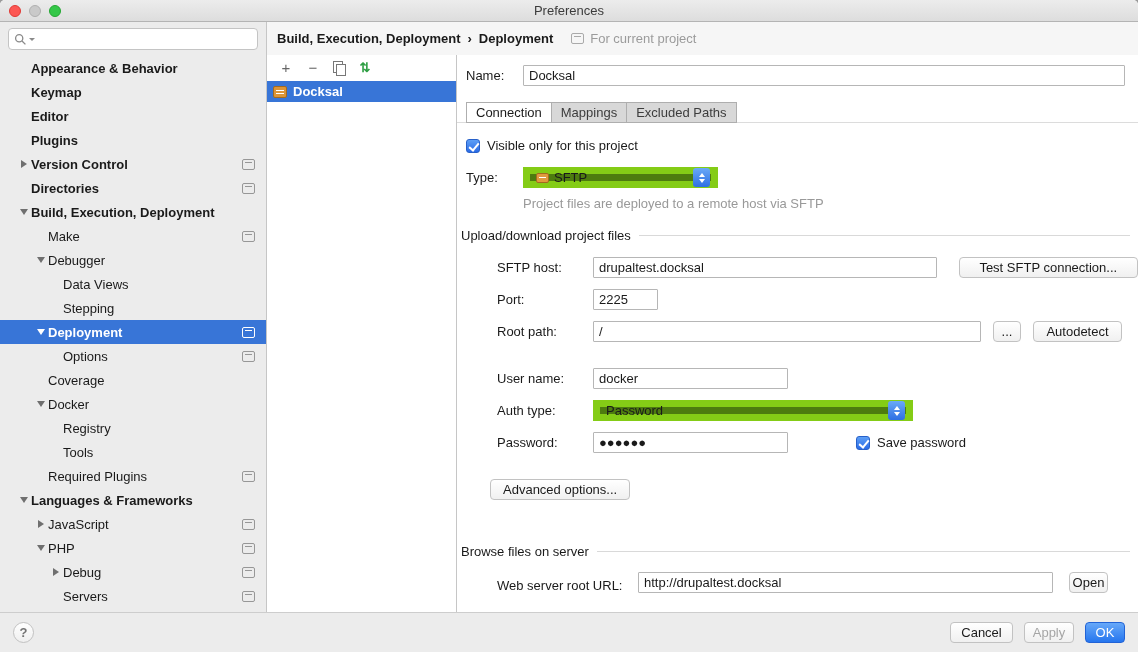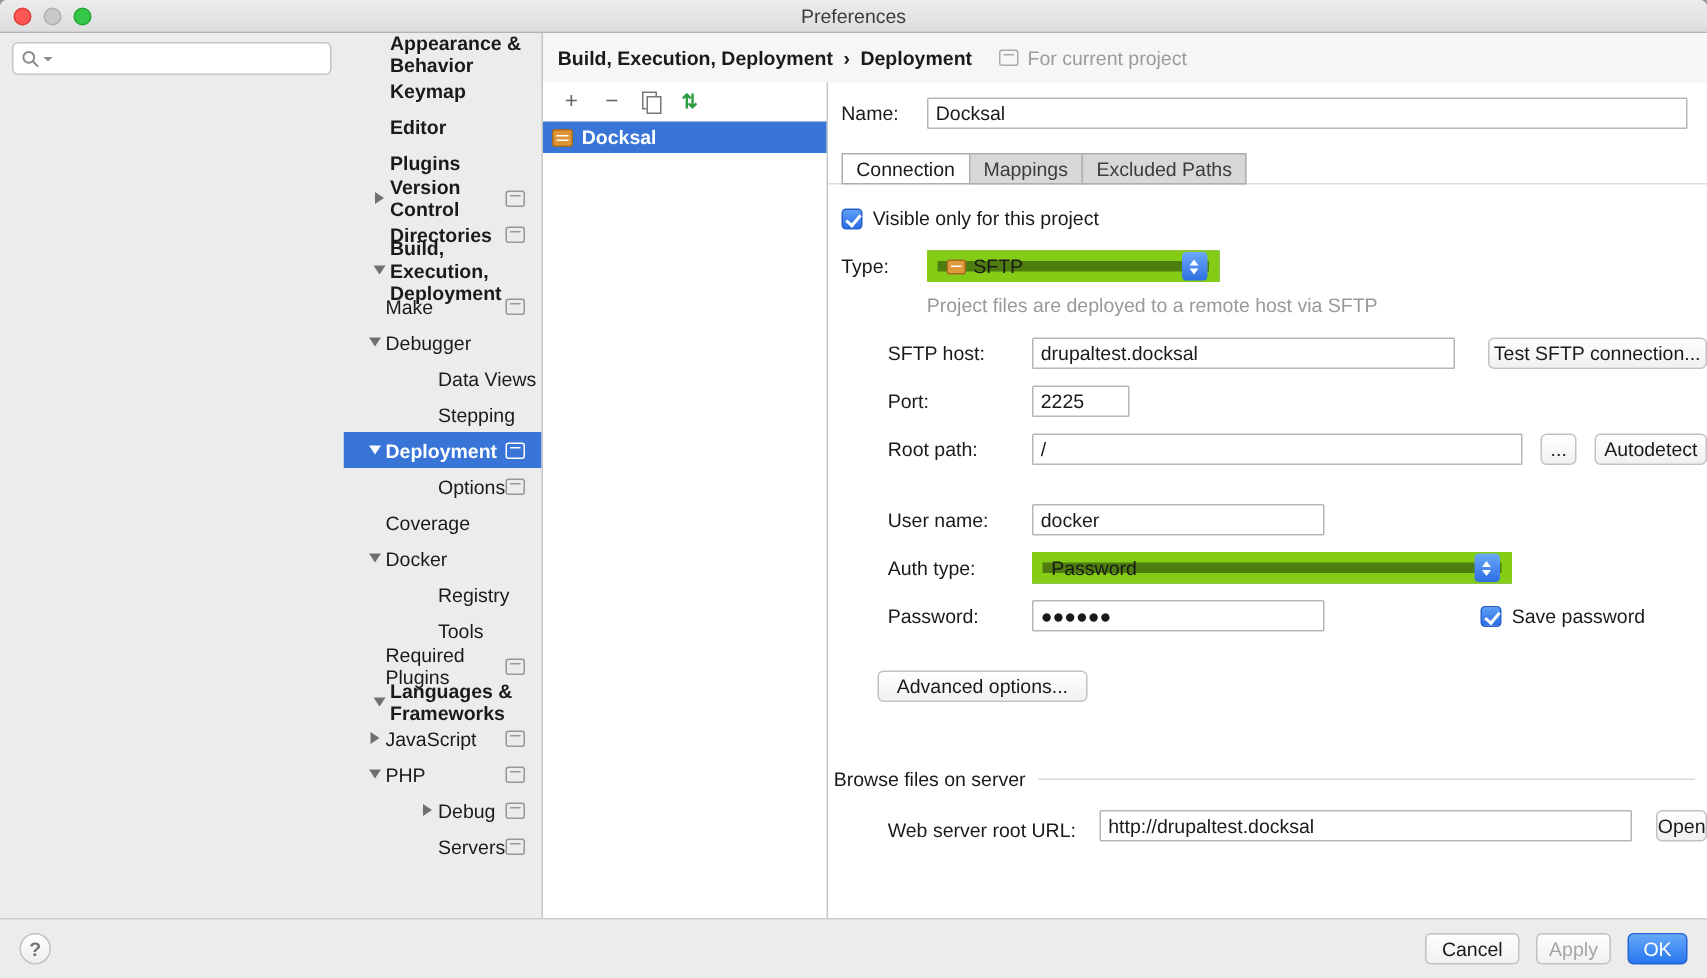--- a/index.html
+++ b/index.html
@@ -15,33 +15,33 @@
   .light { width:12px; height:12px; border-radius:50%; }
   .light.close { background:#fc5753; border:1px solid #df3a35; }
   .light.min   { background:#c9c9c9; border:1px solid #afafaf; }
   .light.zoom  { background:#34c748; border:1px solid #24a732; }
   .title { position:absolute; left:0; right:0; text-align:center; color:#3c3c3c; }
 
   
   .main { flex:1; display:flex; min-height:0; }
 
   
-  .sidebar { flex:0 0 267px; background:#ececec; border-right:1px solid #c6c6c6; display:flex; flex-direction:row; }
+  .sidebar { flex:0 0 267px; background:#ececec; border-right:1px solid #c6c6c6; display:flex; flex-direction:column; }
   .search-wrap { padding:6px 8px 4px 8px; }
   .search-field { height:22px; background:#fff; border:1px solid #c4c4c4; border-radius:4px;
                   display:flex; align-items:center; padding:0 5px; }
   .search-field svg { flex:0 0 auto; }
   .caret-down { width:0; height:0; border-top:3px solid #8a8a8a; border-left:3px solid transparent;
                 border-right:3px solid transparent; margin-left:2px; }
   .search-input { border:none; outline:none; flex:1; min-width:0; height:18px; font:13px "Liberation Sans",sans-serif; background:transparent; margin-left:4px; }
 
   .tree { flex:1; overflow:hidden; padding-top:2px; }
   .tree-row { height:24px; display:flex; align-items:center; }
   .tree-row.lvl0 { padding-left:17px; }
-  .tree-row.lvl1 { padding-left:14px; }
+  .tree-row.lvl1 { padding-left:34px; }
   .tree-row.lvl2 { padding-left:49px; }
   .tree-row.bold .tree-label { font-weight:bold; }
   .tree-row.selected { background:#3875d7; }
   .tree-row.selected .tree-label { color:#fff; font-weight:bold; }
   .arrow { flex:0 0 14px; width:14px; height:14px; display:flex; align-items:center; justify-content:center; }
   .arrow.right::before { content:""; border-left:6px solid #6f6f6f; border-top:4px solid transparent; border-bottom:4px solid transparent; }
   .arrow.down::before  { content:""; border-top:6px solid #6f6f6f; border-left:4px solid transparent; border-right:4px solid transparent; }
   .tree-row.selected .arrow.down::before { border-top-color:#fff; }
   .proj-icon { flex:0 0 13px; width:13px; height:11px; border:1px solid #979797; border-radius:2px;
                margin-left:auto; margin-right:11px; position:relative; }
@@ -123,21 +123,21 @@
   .gap26 { margin-top:26px; }
 
   .btn { height:21px; border:1px solid #c2c2c2; border-radius:4px; background:linear-gradient(#ffffff,#f0f0f0);
          display:inline-flex; align-items:center; justify-content:center; padding:0 12px;
          font:13px "Liberation Sans",sans-serif; color:#1a1a1a; }
   .btn-test { margin-left:22px; width:184px; padding:0; }
   .btn-dots { margin-left:12px; width:28px; padding:0; }
   .btn-auto { margin-left:12px; width:89px; padding:0; }
   .btn-adv  { margin:26px 0 0 33px; }
   .btn-open { margin-left:16px; width:39px; padding:0; }
-  .savepass { margin-left:104px; display:flex; align-items:center; gap:7px; }
+  .savepass { margin-left:68px; display:flex; align-items:center; gap:7px; }
 
   .webroot-row { margin-left:40px; margin-top:13px;align-items:flex-end; }
   .webroot-row .lbl { width:141px; }
   .f-webroot { width:415px; }
 
   
   .footer { flex:0 0 40px; background:#ececec; border-top:1px solid #cdcdcd;
             display:flex; align-items:center; padding:0 13px; gap:11px; }
   .help-btn { width:21px; height:21px; border-radius:50%; border:1px solid #c2c2c2;
               background:linear-gradient(#fff,#efefef); display:flex; align-items:center; justify-content:center;
@@ -337,20 +337,23 @@
               <span>SFTP</span>
               <span class="stepper">
                 <span class="tri-up"></span>
                   <span class="tri-down"></span>
               </span>
             </div>
           </div>
 
           <div class="hint">Project files are deployed to a remote host via SFTP</div>
 
+          <div class="section">
+            <span>Upload/download project files</span>
+          </div>
 
           <div class="row frow first">
             <span class="lbl">SFTP host:</span>
             <input class="field f-host" value="drupaltest.docksal" style="">
             <span class="btn btn-test">Test SFTP connection...</span>
           </div>
 
           <div class="row frow">
             <span class="lbl">Port:</span>
             <input class="field f-port" value="2225" style="">

